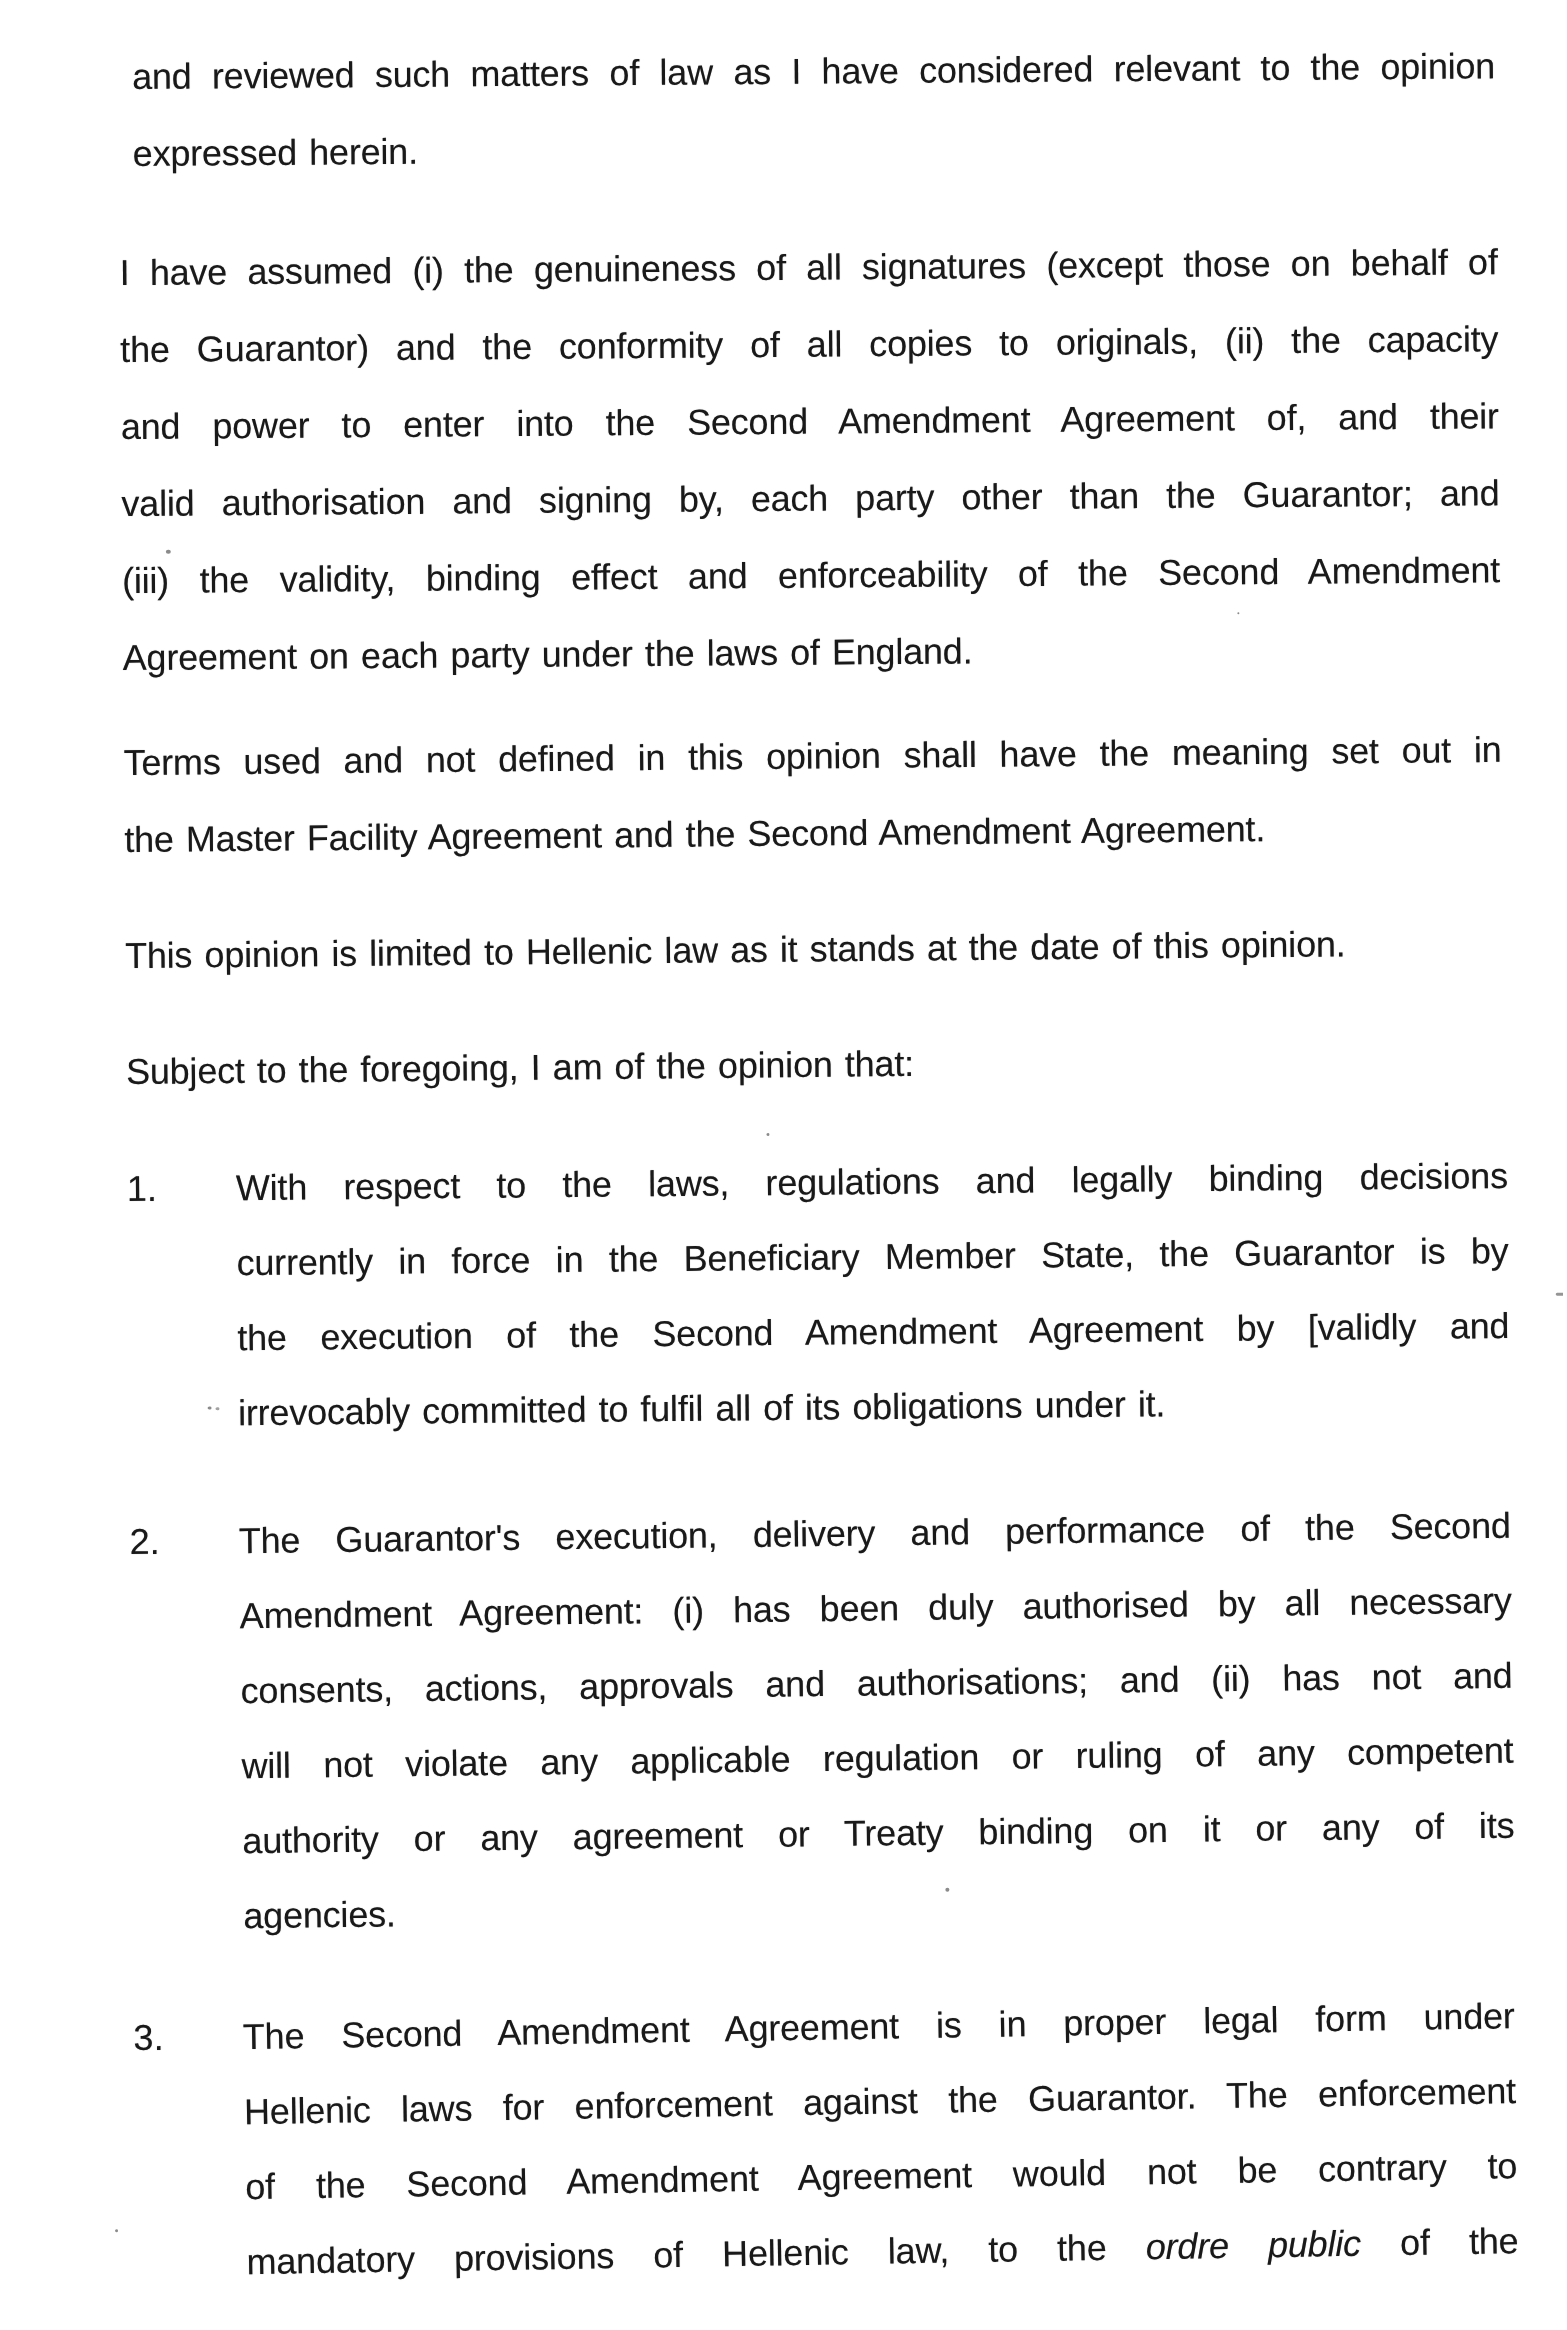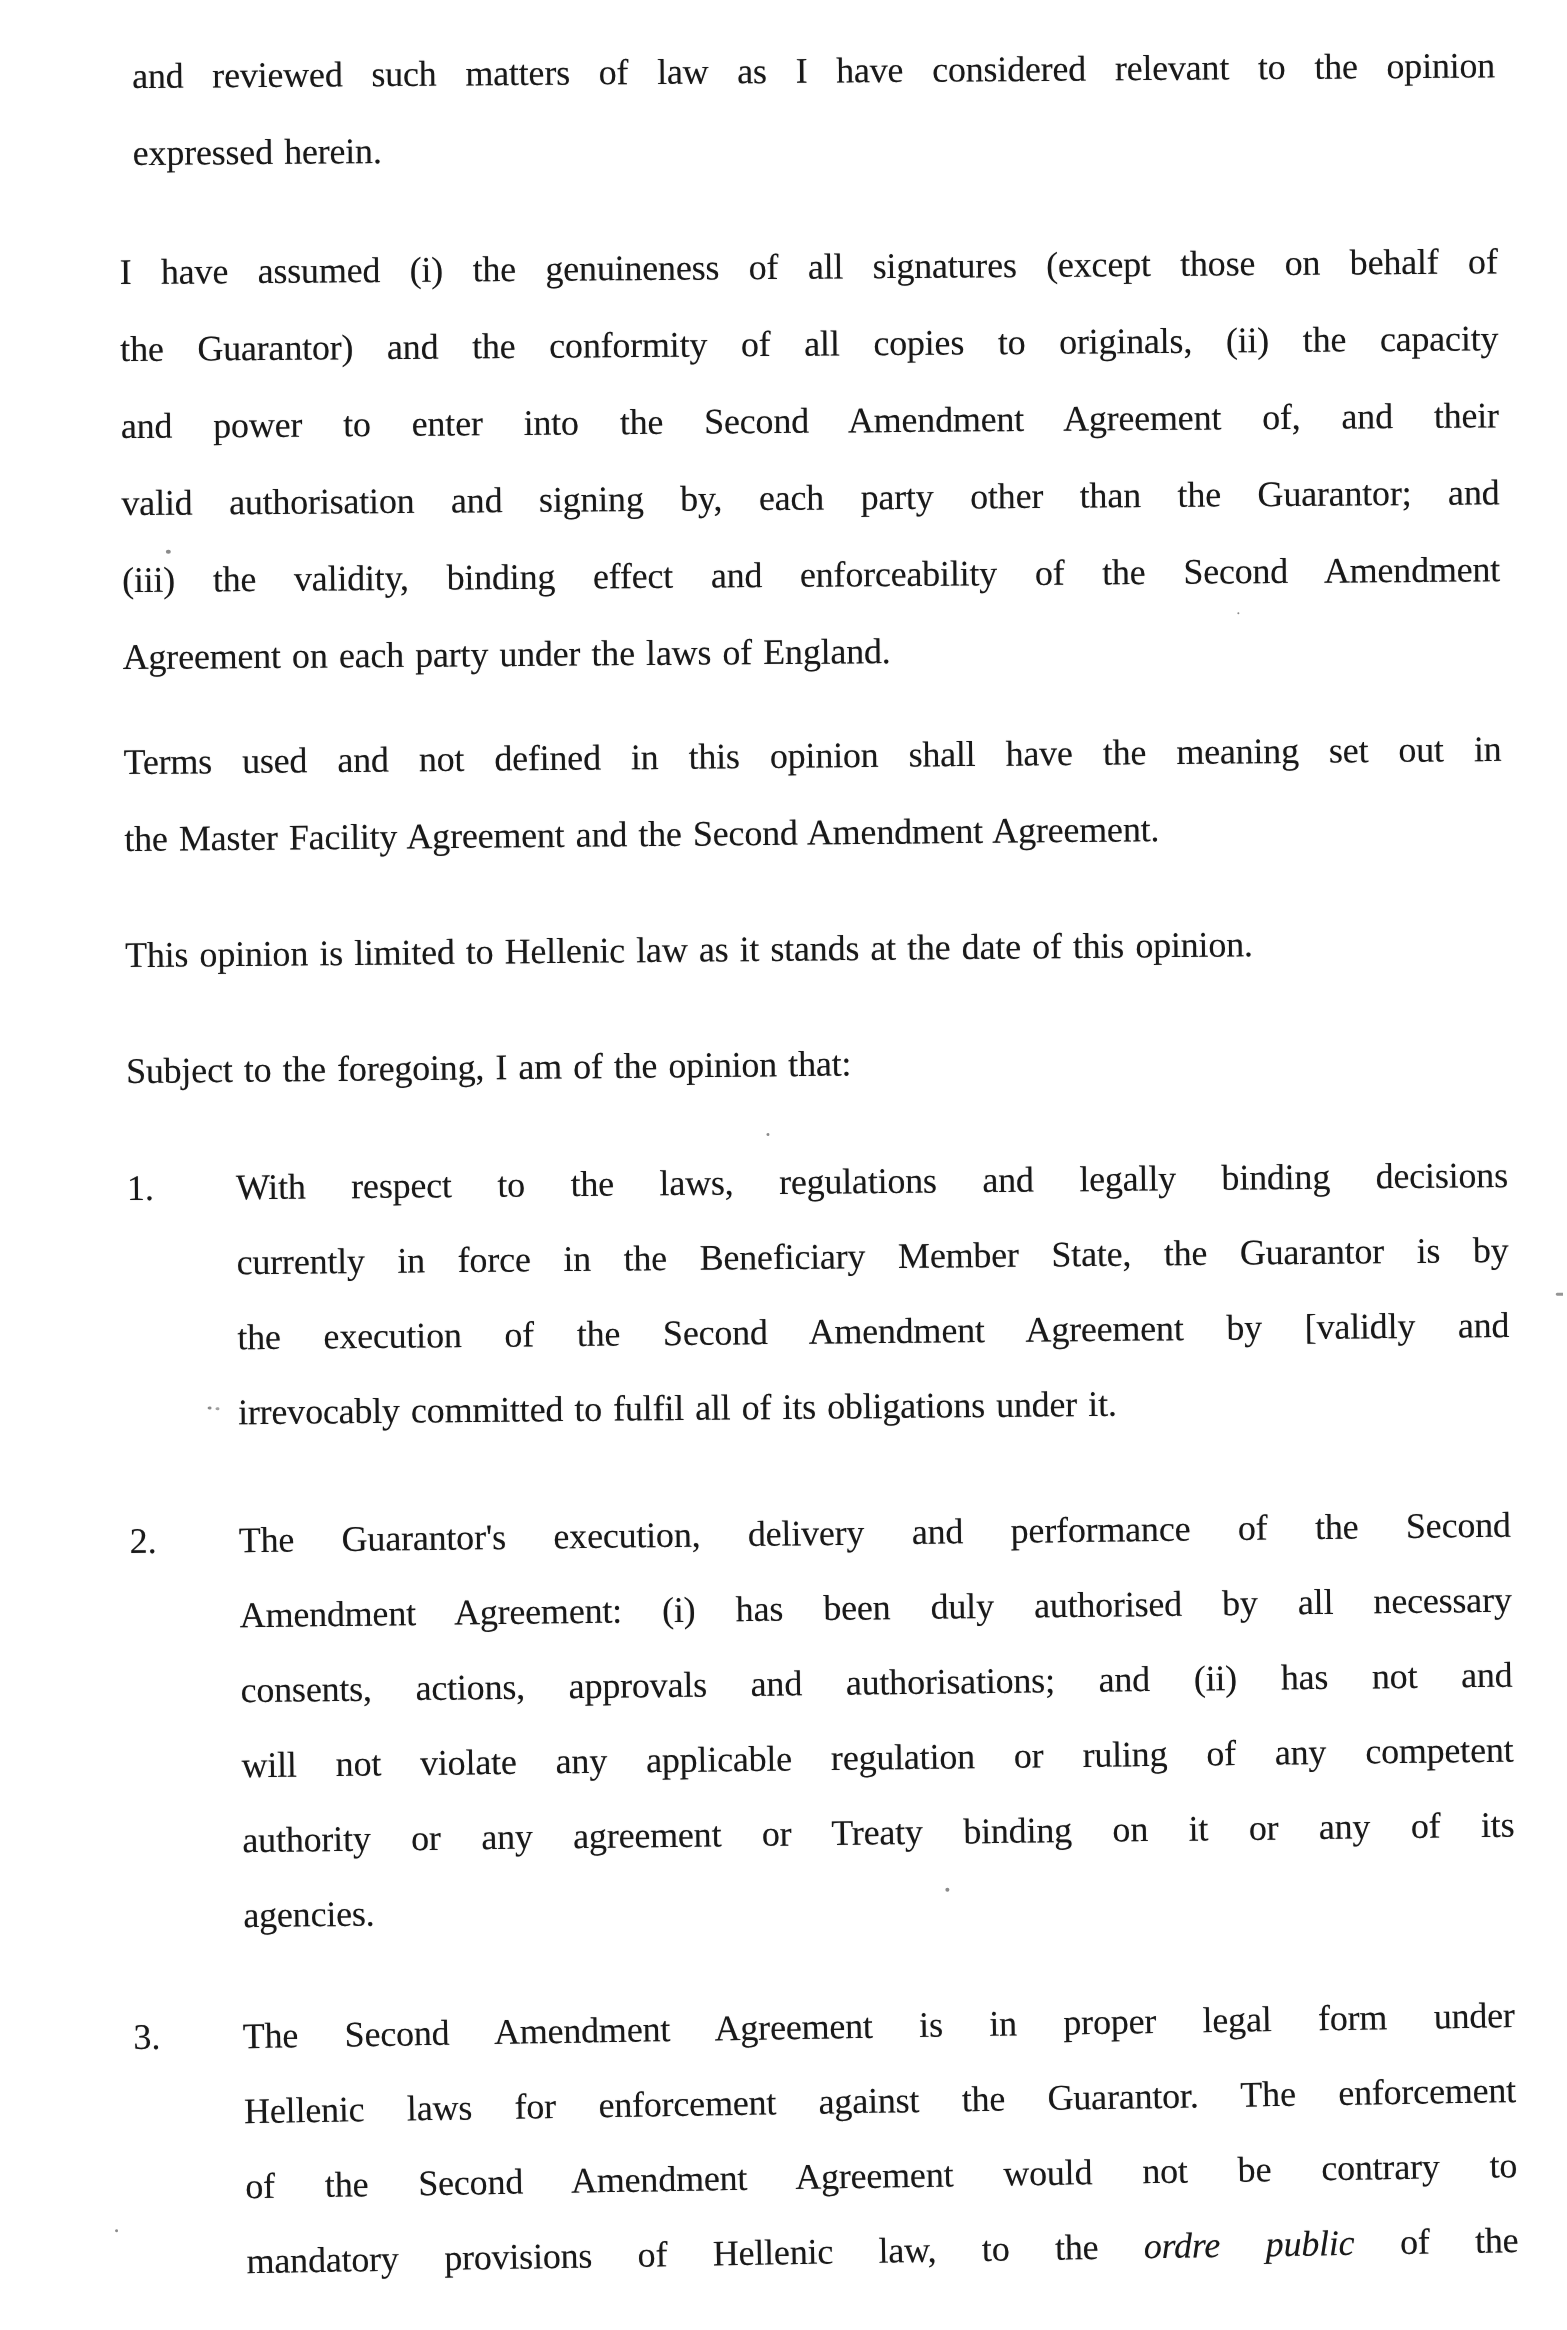--- a/index.html
+++ b/index.html
@@ -6,21 +6,21 @@
     margin: 0;
     padding: 0;
     background: #ffffff;
   }
   .page {
     position: relative;
     width: 1563px;
     height: 2330px;
     background: #ffffff;
     overflow: hidden;
-    font-family: Liberation Serif, serif;
+    font-family: Liberation Sans, sans-serif;
     color: #191919;
   }
   .sheet {
     position: absolute;
     top: 0; left: 0;
     width: 100%; height: 100%;
     transform: rotate(-0.45deg);
     transform-origin: 134px 63px;
   }
   .block {

